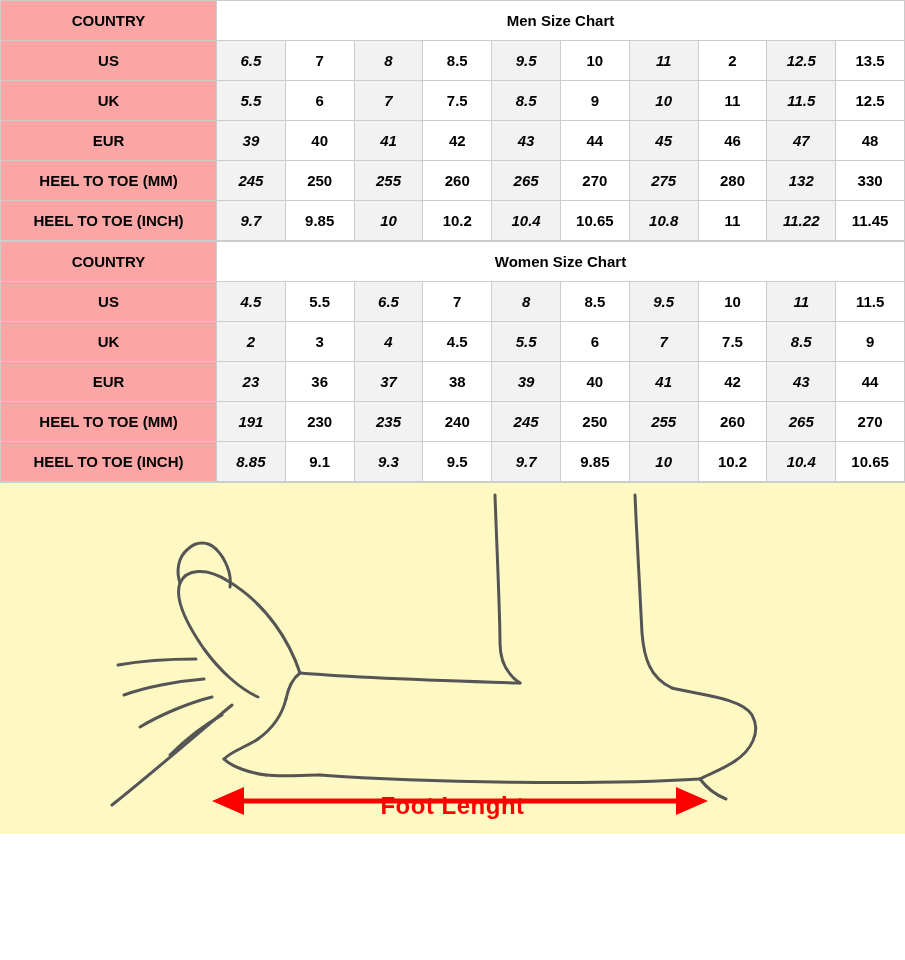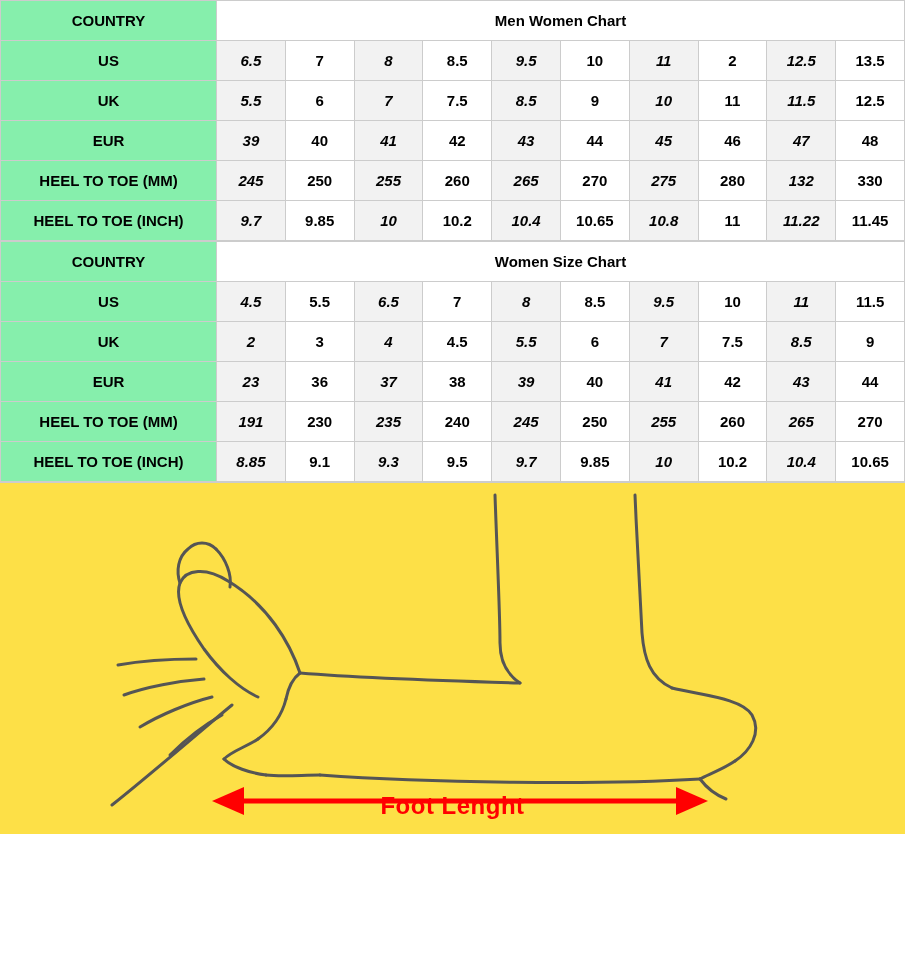--- a/index.html
+++ b/index.html
@@ -43,21 +43,21 @@
     text-align: center;
     font-size: 15px;
     font-weight: bold;
     padding: 0;
     height: 40px;
   }
   .label-col {
     width: 216px;
     font-size: 15px;
     font-weight: bold;
-    background: #86efac;
+    background: #fca5a5;
   }
   .title-row td {
     height: 54px;
   }
   .chart-title {
     font-size: 22px;
     font-weight: bold;
     text-align: center;
   }
   .country-label {
@@ -67,21 +67,21 @@
   .val { width: 68px; font-weight: normal; font-size: 15px; }
   .shade { background: #f2f2f2; font-style: italic; }
   .row-label { text-align: center; margin-top: 19px; }
 
   
   .illustration {
     position: relative;
     width: 905px;
     height: 352px;
     border-top: 1px solid #cccccc;
-    background: #fde047;
+    background: #fef9c3;
   }
   .illustration svg { display: block; }
   .foot-label {
     position: absolute;
     left: 0;
     right: 0;
     bottom: 14px;
     text-align: center;
     color: #ff0000;
     font-size: 24px;
@@ -92,21 +92,21 @@
 </head>
 <body>
 
 <div id="page">
 
 
   <table class="size-table">
     <tbody>
       <tr class="title-row">
         <td class="label-col country-label">COUNTRY</td>
-        <td class="chart-title" colspan="10">Men Women Chart</td>
+        <td class="chart-title" colspan="10">Men Size Chart</td>
       </tr>
 
       <tr>
         <td class="label-col row-label">US</td>
         <td class="val shade">6.5</td>
         <td class="val">7</td>
         <td class="val shade">8</td>
         <td class="val">8.5</td>
         <td class="val shade">9.5</td>
         <td class="val">10</td>

